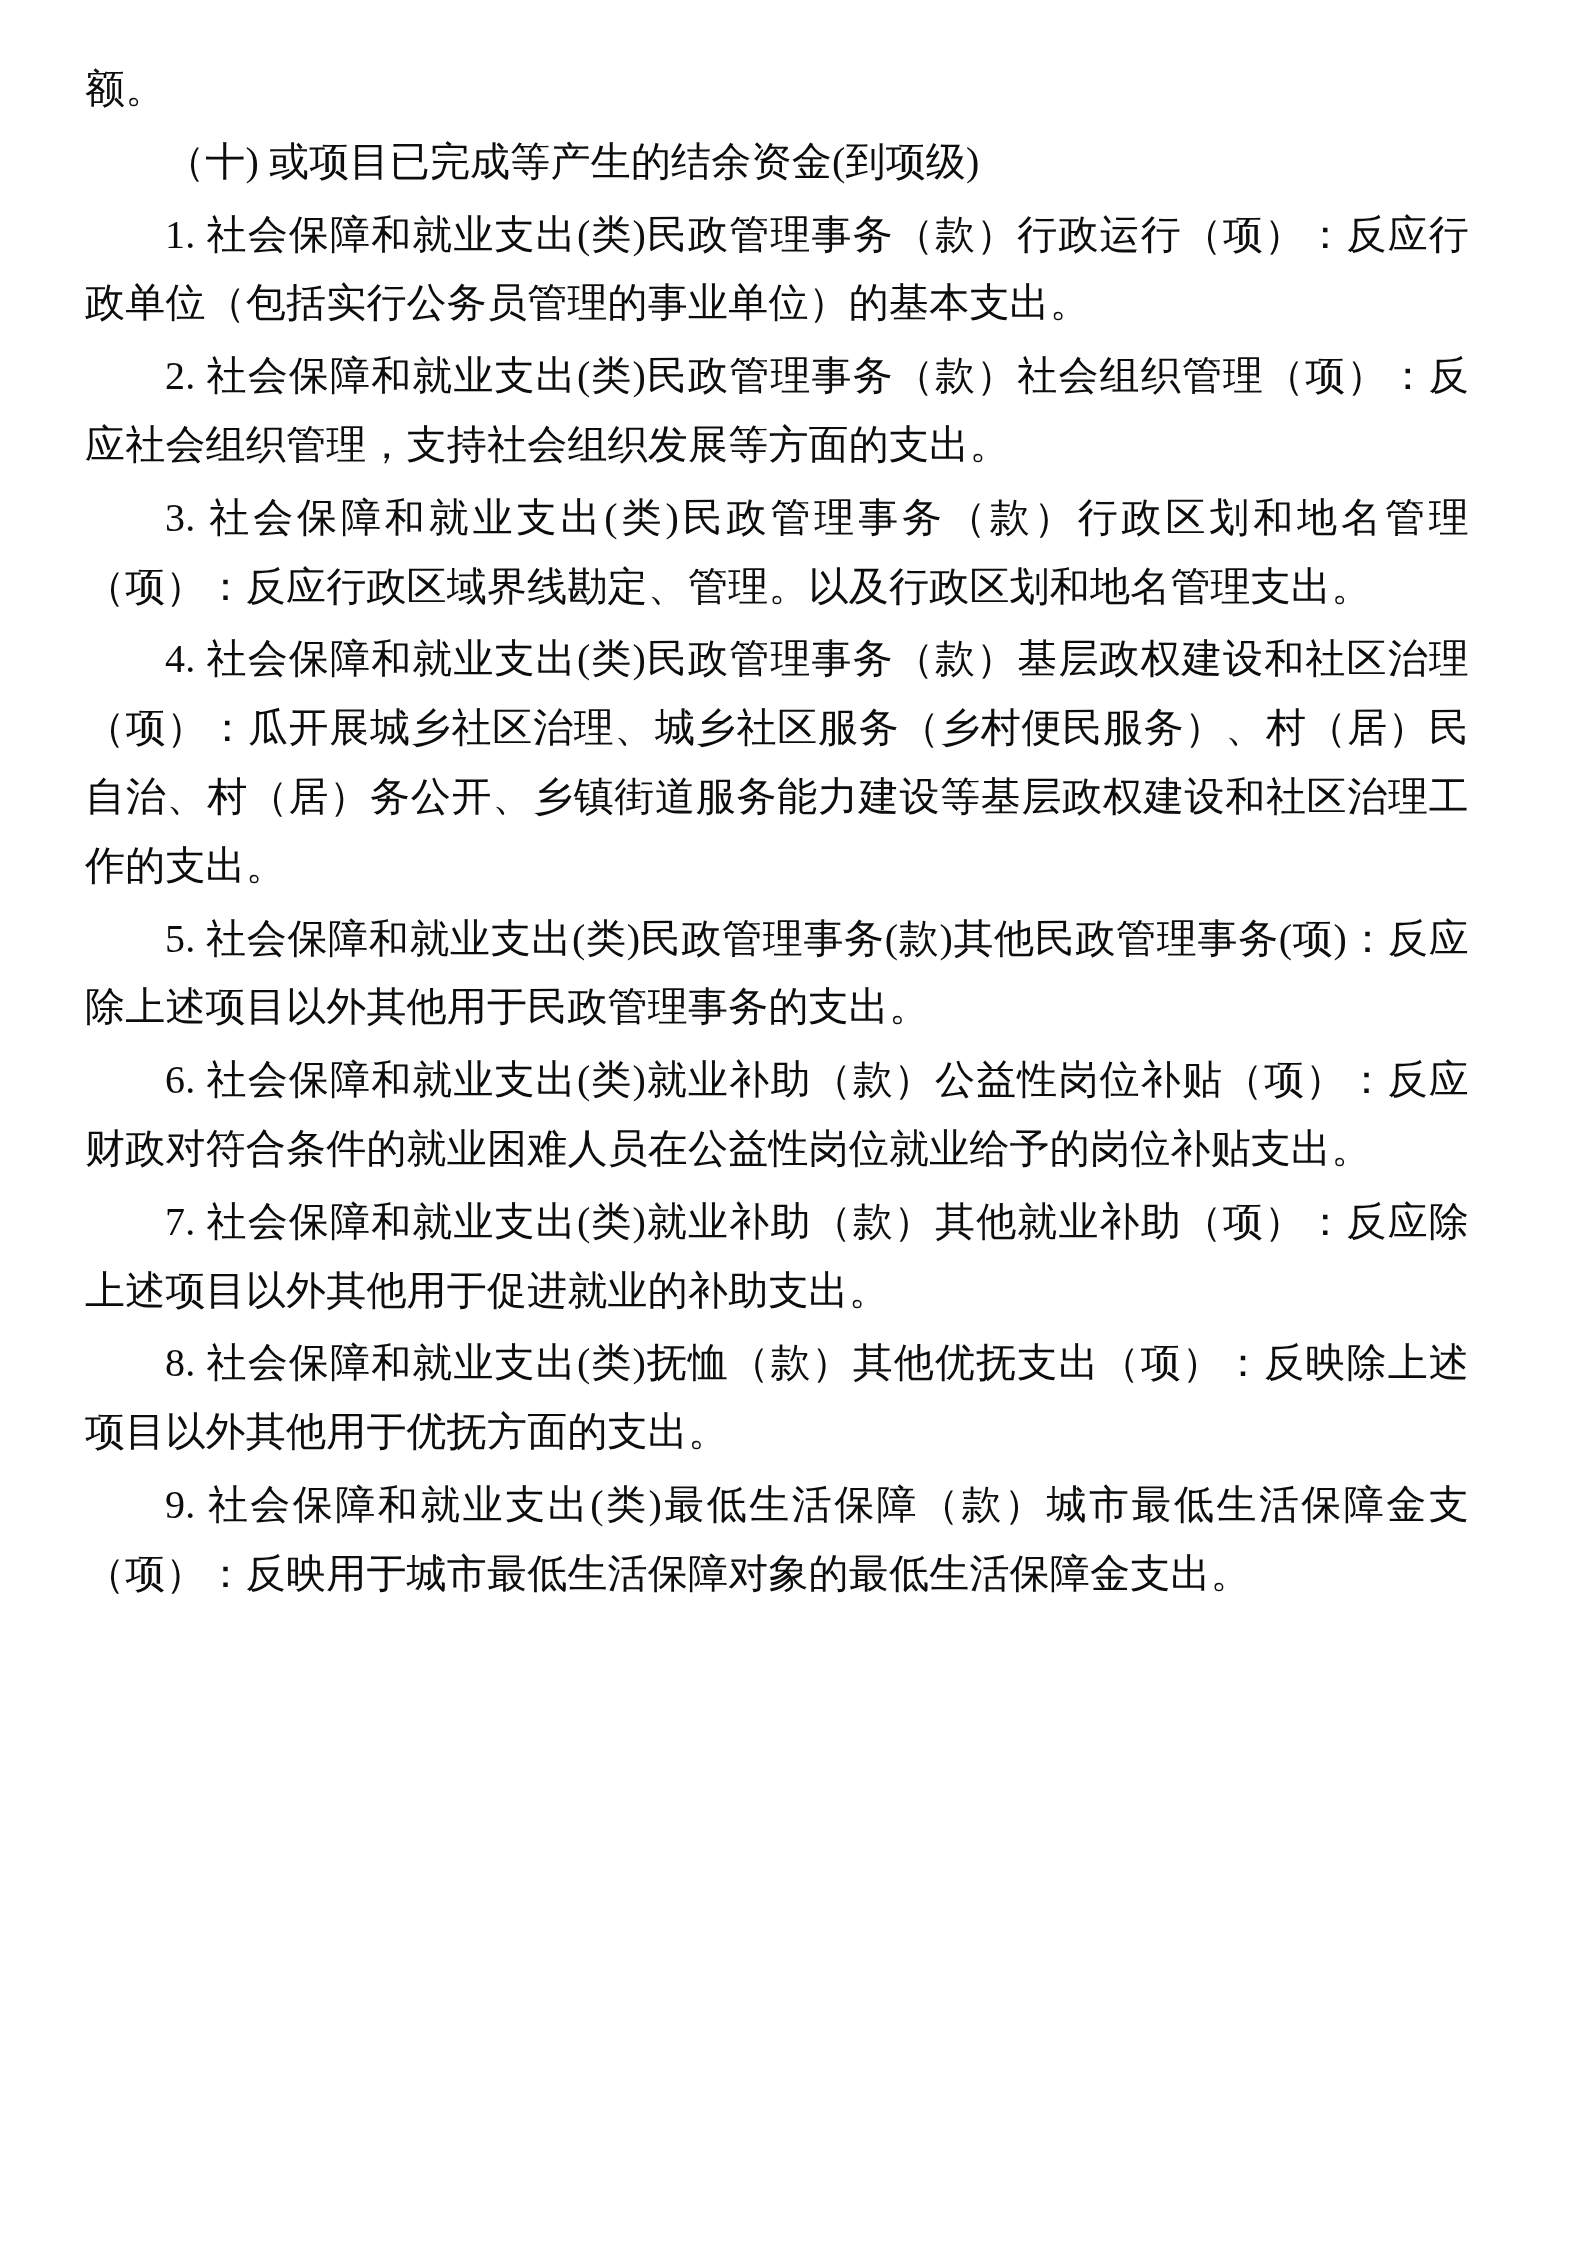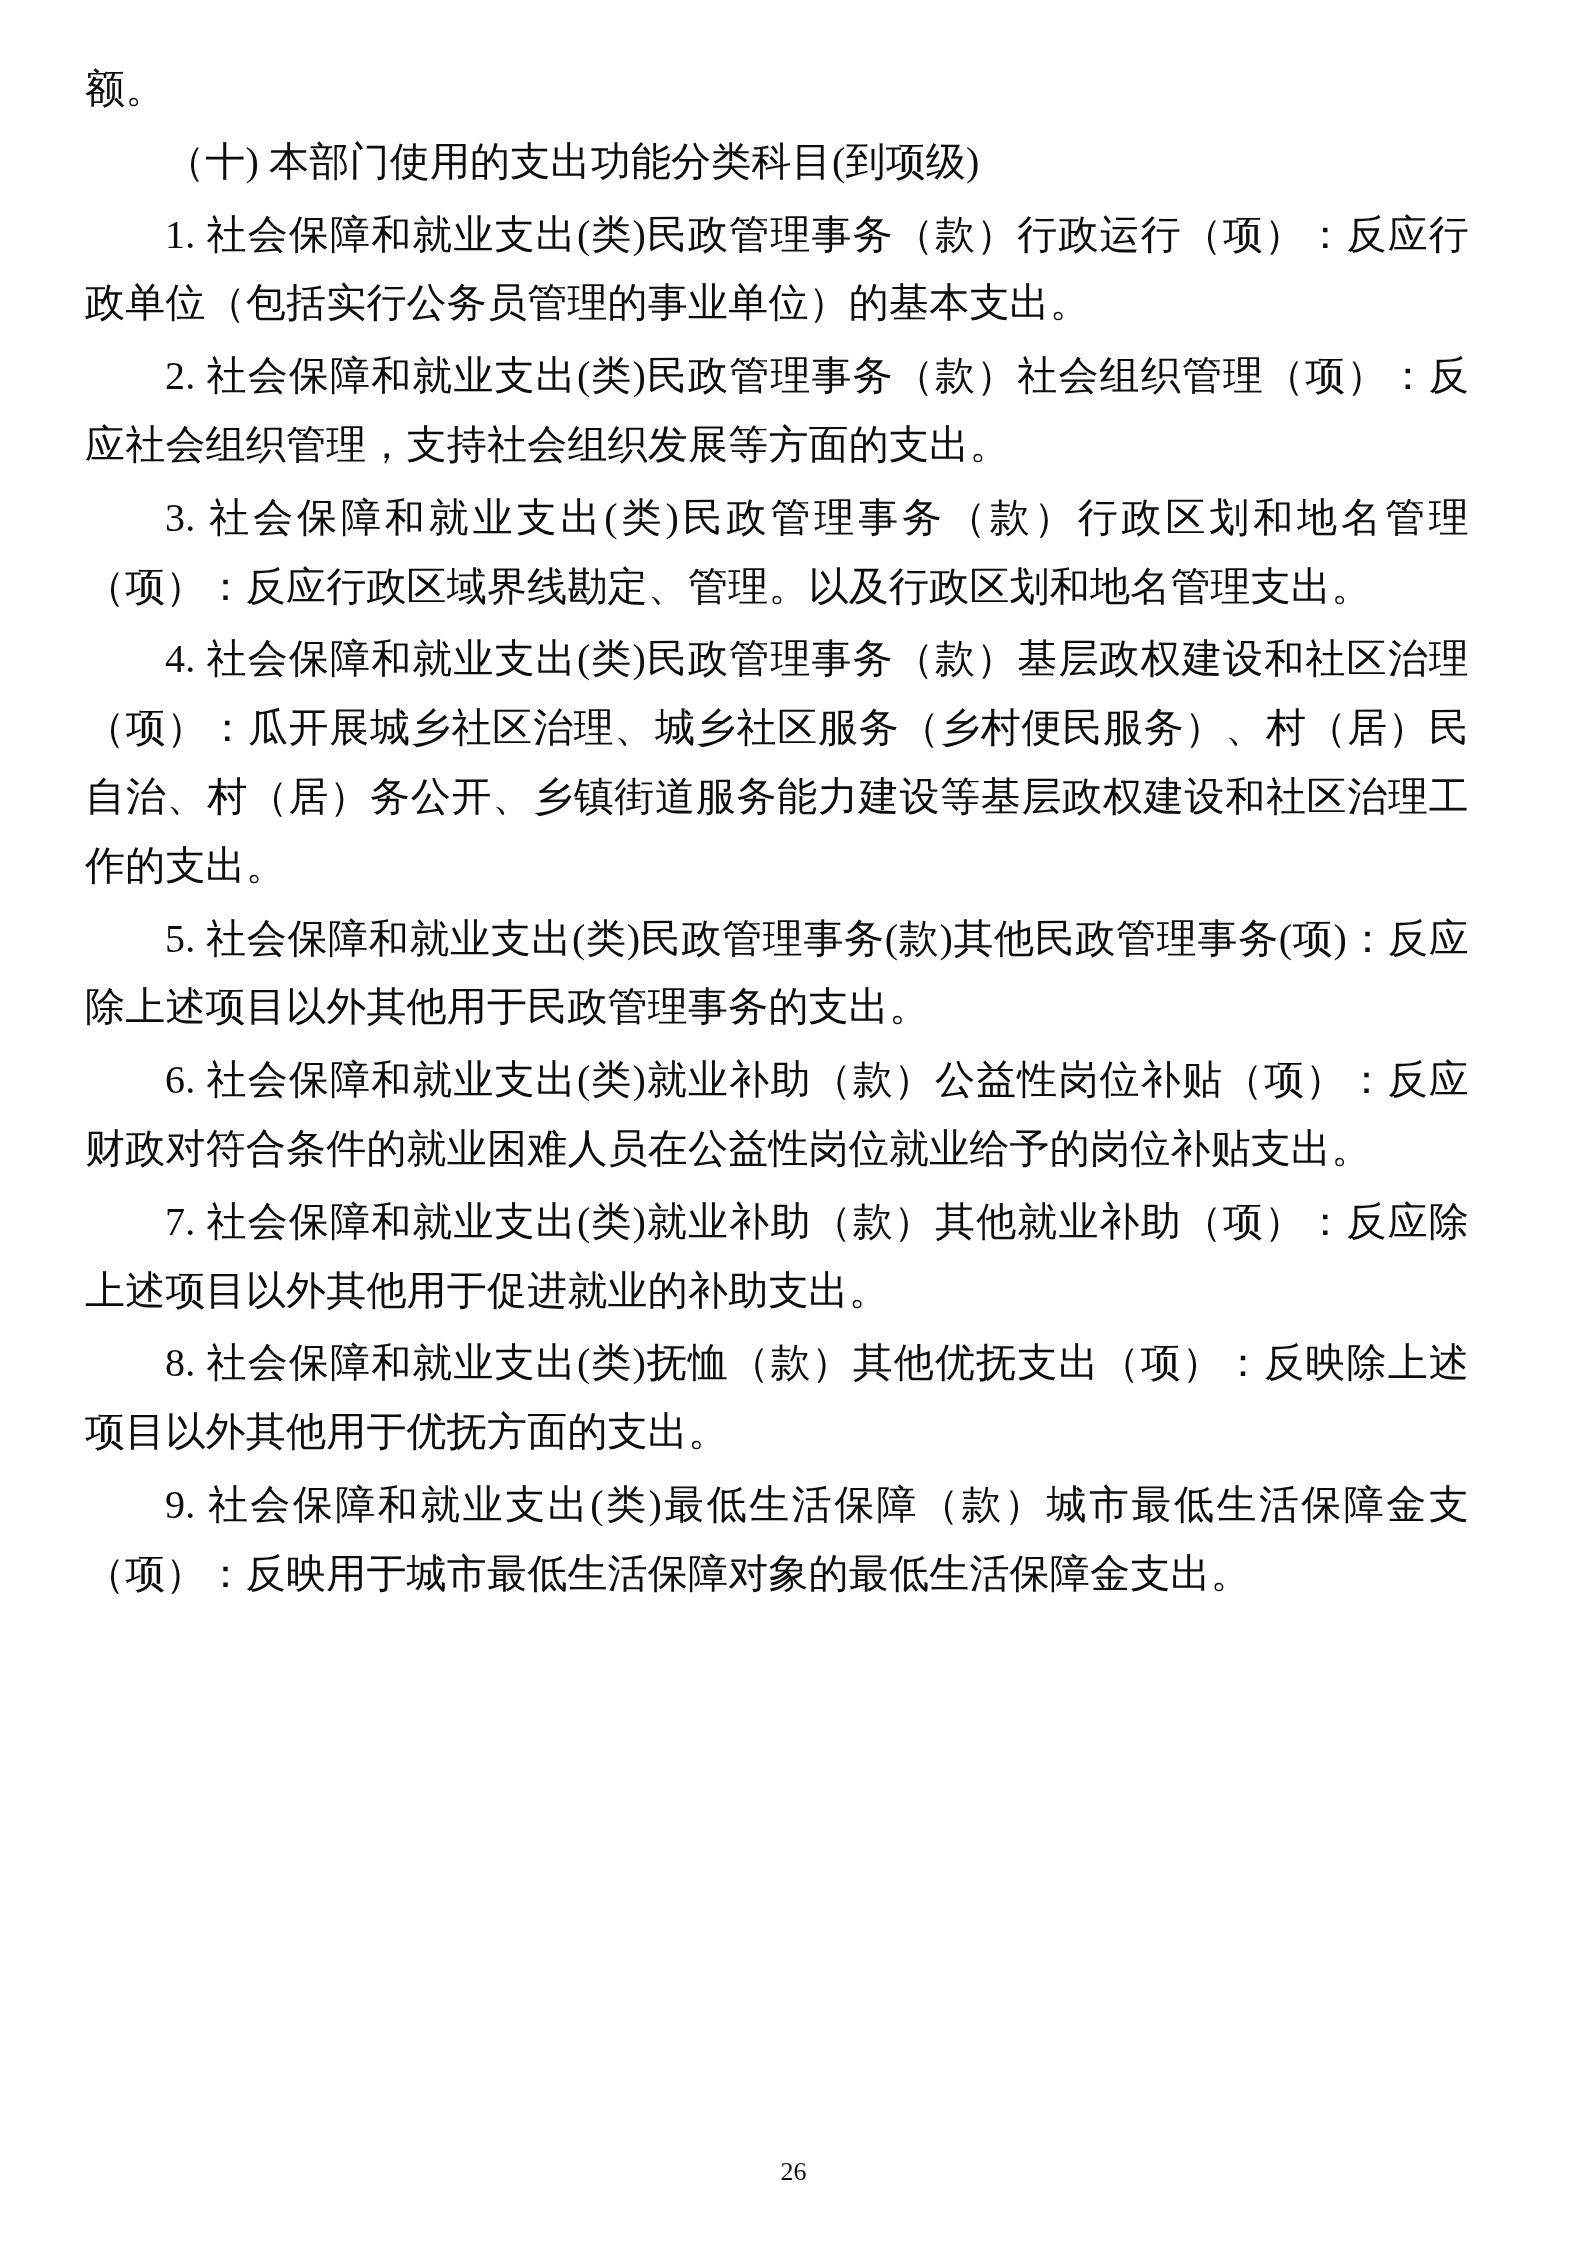--- a/index.html
+++ b/index.html
@@ -46,27 +46,26 @@
     color: #111;
   }
 </style>
 </head>
 <body>
 
 <div class="page">
   <div class="doc-body">
 
     <p class="para">额。</p>
-    <p class="para indent">（十) 本部门使用的支出功能分类科目(到项级)</p>
+    <p class="para indent">（十) 或项目已完成等产生的结余资金(到项级)</p>
     <p class="para indent">1. 社会保障和就业支出(类)民政管理事务（款）行政运行（项）：反应行政单位（包括实行公务员管理的事业单位）的基本支出。</p>
     <p class="para indent">2. 社会保障和就业支出(类)民政管理事务（款）社会组织管理（项）：反应社会组织管理，支持社会组织发展等方面的支出。</p>
     <p class="para indent">3. 社会保障和就业支出(类)民政管理事务（款）行政区划和地名管理（项）：反应行政区域界线勘定、管理。以及行政区划和地名管理支出。</p>
     <p class="para indent">4. 社会保障和就业支出(类)民政管理事务（款）基层政权建设和社区治理（项）：瓜开展城乡社区治理、城乡社区服务（乡村便民服务）、村（居）民自治、村（居）务公开、乡镇街道服务能力建设等基层政权建设和社区治理工作的支出。</p>
     <p class="para indent">5. 社会保障和就业支出(类)民政管理事务(款)其他民政管理事务(项)：反应除上述项目以外其他用于民政管理事务的支出。</p>
     <p class="para indent">6. 社会保障和就业支出(类)就业补助（款）公益性岗位补贴（项）：反应财政对符合条件的就业困难人员在公益性岗位就业给予的岗位补贴支出。</p>
     <p class="para indent">7. 社会保障和就业支出(类)就业补助（款）其他就业补助（项）：反应除上述项目以外其他用于促进就业的补助支出。</p>
     <p class="para indent">8. 社会保障和就业支出(类)抚恤（款）其他优抚支出（项）：反映除上述项目以外其他用于优抚方面的支出。</p>
     <p class="para indent">9. 社会保障和就业支出(类)最低生活保障（款）城市最低生活保障金支（项）：反映用于城市最低生活保障对象的最低生活保障金支出。</p>
 
   </div>
 
-  <div class="page-number">26</div>
 </div>
 
 </body></html>

